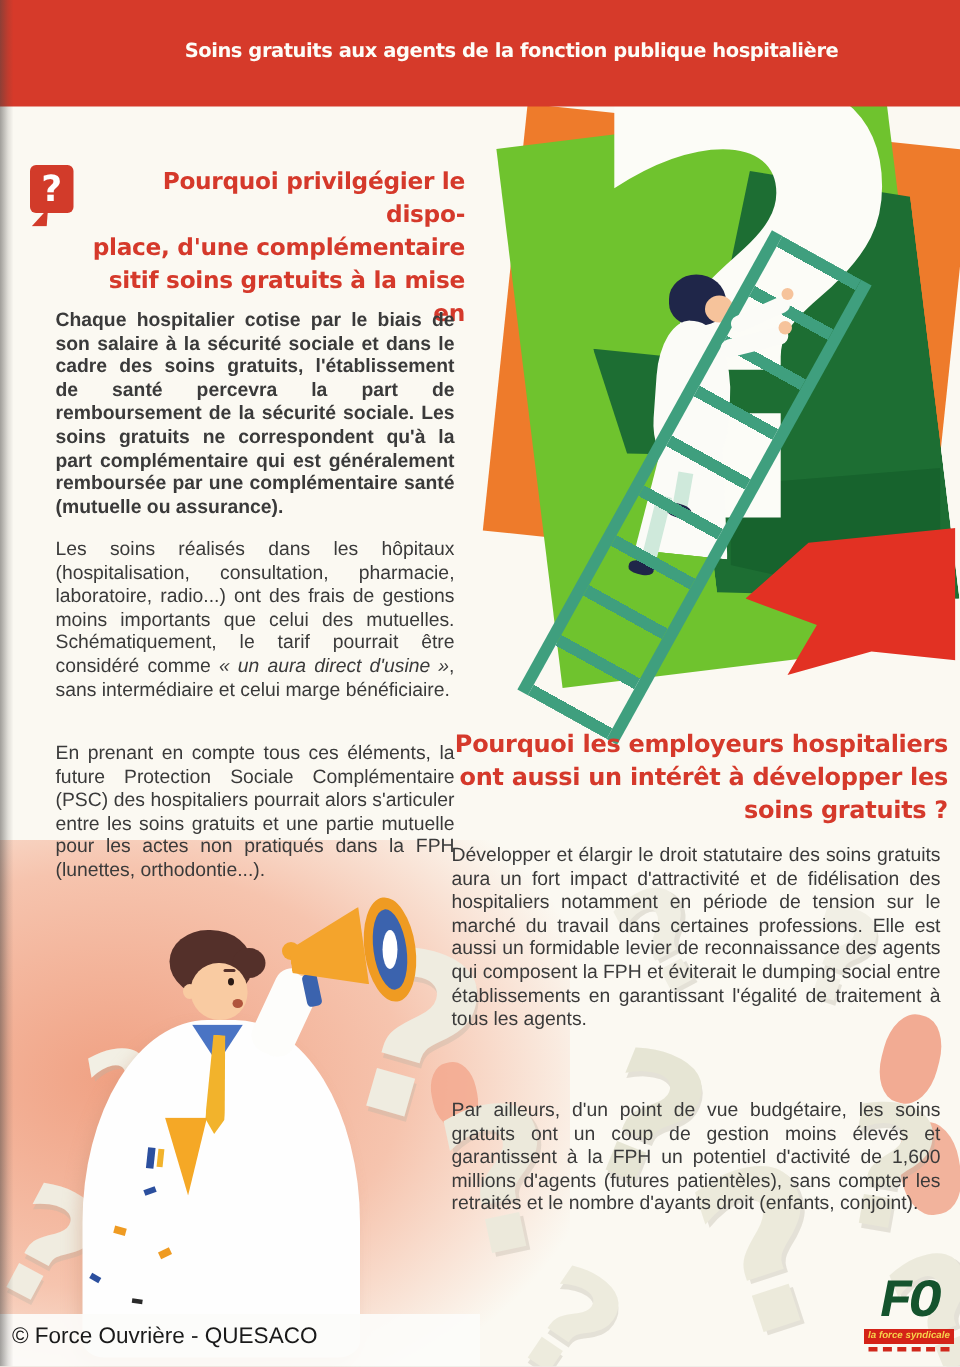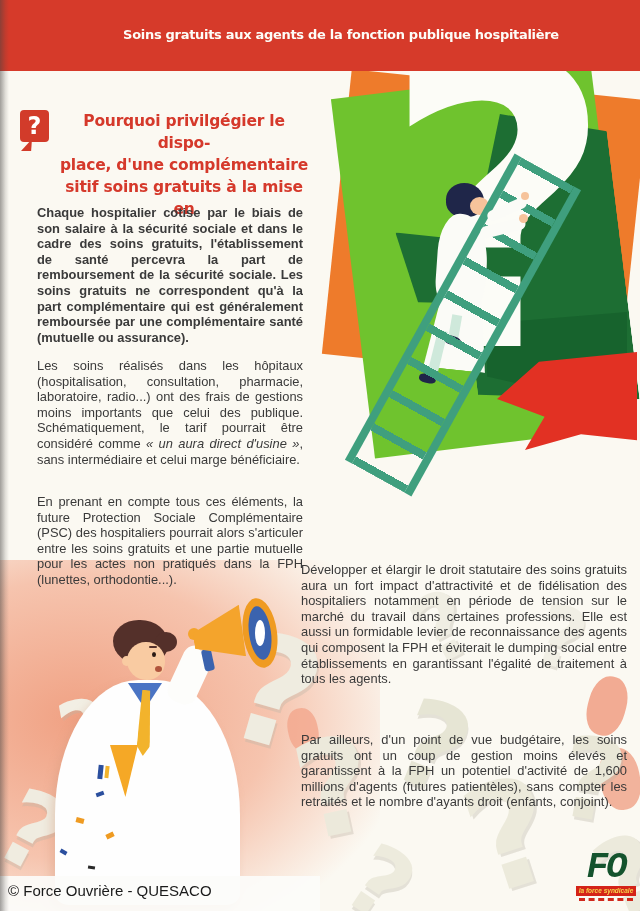--- a/index.html
+++ b/index.html
@@ -16,21 +16,21 @@
   
   .q-icon{position:absolute;left:20px;top:110px;width:29px;height:32px;
           background:#d23b2a;border-radius:4px;z-index:12;
           color:#fff;font-family:"DejaVu Sans",sans-serif;font-weight:bold;
           font-size:24px;text-align:center;line-height:32px;}
   .q-icon-tail{position:absolute;left:21px;top:139px;width:11px;height:12px;
                background:#d23b2a;z-index:11;
                clip-path:polygon(0 100%,100% 0,92% 100%);}
 
   
-  .red-heading{position:absolute;z-index:12;color:#d5392b;text-align:center;
+  .red-heading{position:absolute;z-index:12;color:#d5392b;text-align:right;
                font-family:"DejaVu Sans",sans-serif;font-weight:bold;
                font-size:15.5px;line-height:22px;letter-spacing:-0.2px;}
   #left-heading{left:58px;top:110px;width:252px;}
   #right-heading{left:295px;top:485px;width:337px;font-size:16px;}
 
   
   .para{position:absolute;z-index:12;color:#3a3a3a;font-size:12.9px;
         line-height:15.6px;text-align:justify;}
   .para i{font-style:italic;}
   #l-para1{left:37px;top:205px;width:266px;font-weight:bold;}
@@ -143,23 +143,28 @@
   <div class="q-icon">?</div>
   <div class="q-icon-tail"></div>
 
   <div class="red-heading" id="left-heading">
     <div>Pourquoi privilgégier le dispo-</div>
     <div>place, d'une complémentaire</div>
     <div>sitif soins gratuits à la mise en</div>
   </div>
 
   <div class="para" id="l-para1">Chaque hospitalier cotise par le biais de son salaire à la sécurité sociale et dans le cadre des soins gratuits, l'établissement de santé percevra la part de remboursement de la sécurité sociale. Les soins gratuits ne correspondent qu'à la part complémentaire qui est généralement remboursée par une complémentaire santé (mutuelle ou assurance).</div>
-  <div class="para" id="l-para2"><span>Les soins réalisés dans les hôpitaux (hospitalisation, consultation, pharmacie, laboratoire, radio...) ont des frais de gestions moins importants que celui des publique. Schématiquement, le tarif pourrait être considéré comme </span><i>« un aura direct d'usine »</i><span>, sans intermédiaire et celui marge bénéficiaire.</span></div>
+  <div class="para" id="l-para2"><span>Les soins réalisés dans les hôpitaux (hospitalisation, consultation, pharmacie, laboratoire, radio...) ont des frais de gestions moins importants que celui des mutuelles. Schématiquement, le tarif pourrait être considéré comme </span><i>« un aura direct d'usine »</i><span>, sans intermédiaire et celui marge bénéficiaire.</span></div>
   <div class="para" id="l-para3">En prenant en compte tous ces éléments, la future Protection Sociale Complémentaire (PSC) des hospitaliers pourrait alors s'articuler entre les soins gratuits et une partie mutuelle pour les actes non pratiqués dans la FPH (lunettes, orthodontie...).</div>
 
+  <div class="red-heading" id="right-heading">
+    <div>Pourquoi les employeurs hospitaliers</div>
+    <div>ont aussi un intérêt à développer les</div>
+    <div>soins gratuits ?</div>
+  </div>
   <div class="para" id="r-para1">Développer et élargir le droit statutaire des soins gratuits aura un fort impact d'attractivité et de fidélisation des hospitaliers notamment en période de tension sur le marché du travail dans certaines professions. Elle est aussi un formidable levier de reconnaissance des agents qui composent la FPH et éviterait le dumping social entre établissements en garantissant l'égalité de traitement à tous les agents.</div>
   <div class="para" id="r-para2">Par ailleurs, d'un point de vue budgétaire, les soins gratuits ont un coup de gestion moins élevés et garantissent à la FPH un potentiel d'activité de 1,600 millions d'agents (futures patientèles), sans compter les retraités et le nombre d'ayants droit (enfants, conjoint).</div>
 
   <div class="man" style="left:55px;top:680px;width:185px;height:225px;background:#fefefe;border-radius:45% 45% 8% 8% / 60% 60% 5% 5%;box-shadow:-4px 6px 10px rgba(205,150,120,.35);"></div>
   <div class="man" style="left:128px;top:683px;width:34px;height:26px;background:#4a74c4;clip-path:polygon(0 0,100% 0,50% 100%);"></div>
   <div class="man" style="left:138px;top:690px;width:13px;height:66px;background:#f2b32c;clip-path:polygon(20% 0,80% 0,100% 85%,50% 100%,0 85%);transform:rotate(3deg);"></div>
   <div class="man" style="left:113px;top:620px;width:55px;height:45px;background:#54302a;border-radius:48% 52% 45% 55%;"></div>
   <div class="man" style="left:155px;top:632px;width:22px;height:20px;background:#54302a;border-radius:50%;"></div>
   <div class="man" style="left:127px;top:642px;width:38px;height:38px;background:#f9cba2;border-radius:50% 50% 48% 52%;"></div>
   <div class="man" style="left:122px;top:656px;width:9px;height:10px;background:#f9cba2;border-radius:50%;"></div>

